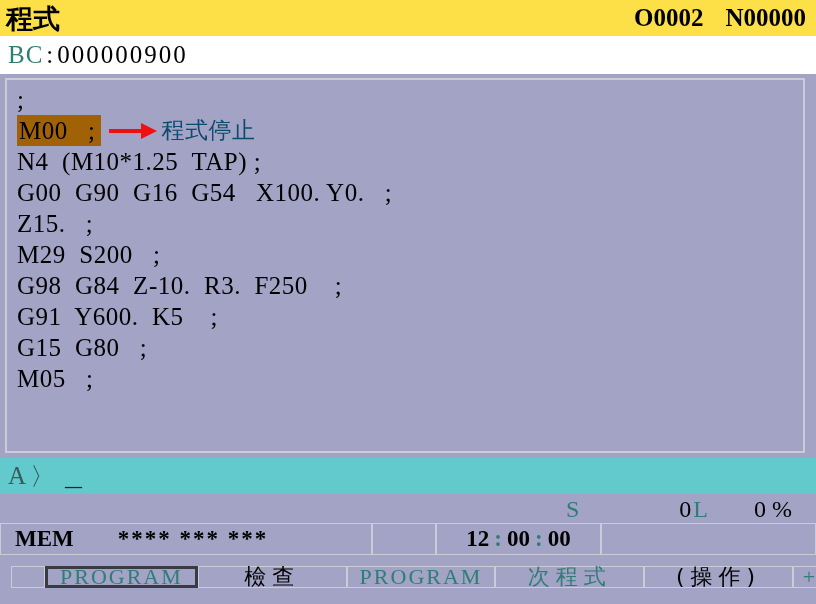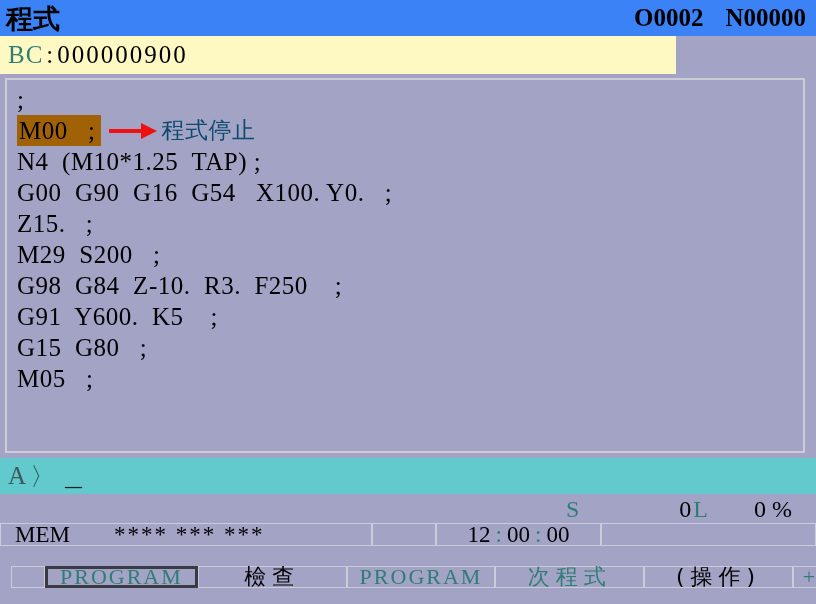--- a/index.html
+++ b/index.html
@@ -13,42 +13,42 @@
   #screen {
     position: relative;
     width: 816px; height: 604px;
     background: #a3a3c6;
   }
 
   
   .titlebar {
     position: absolute; left: 0; top: 0;
     width: 816px; height: 36px;
-    background: #3b82f6;
+    background: #fde047;
     display: flex; align-items: center;
     padding: 0 10px 0 6px;
   }
   .title-left {
     font-family: "DejaVu Sans", sans-serif;
     font-size: 27px; font-weight: 700; color: #000;
     line-height: 1;
   }
   .title-right {
     margin-left: auto;
     display: flex; align-items: baseline; gap: 22px;
     font-family: "Liberation Serif", serif;
     font-size: 25px; font-weight: 700; color: #000;
     letter-spacing: 0px;
   }
 
   
   .bcline {
     position: absolute; left: 0; top: 36px;
-    width: 676px; height: 38px;
-    background: #fef9c3;
+    width: 816px; height: 38px;
+    background: #ffffff;
     display: flex; align-items: center;
     padding-left: 8px;
     font-size: 25px; letter-spacing: 1px;
   }
   .bc-label { color: #2f7d74; }
   .bc-colon { color: #111; margin: 0 3px; }
   .bc-value { color: #000; letter-spacing: 2px; }
 
   
   .progbox {
@@ -107,22 +107,22 @@
   }
   .sr-spacer { flex: 1 1 auto; }
   .sr-s { color: #2f7d74; }
   .sr-num { color: #000; }
   .sr-l { color: #2f7d74; margin-left: 2px; }
   .sr-pct { color: #000; }
 
   
   .moderow {
     position: absolute; left: 0; top: 523px;
-    width: 816px; height: 23px;
-    display: flex; align-items: stretch;
+    width: 816px; height: 32px;
+    display: flex; align-items: stretch; font-weight: bold;
   }
   .cell {
     border: 1px solid #ccccd8;
     background: #a3a3c6;
     display: flex; align-items: center;
     font-size: 23px; color: #000;
     overflow: hidden;
   }
   .cell-mode { width: 372px; padding-left: 14px; gap: 44px; }
   .cell-mode .stars { letter-spacing: 2px; }

